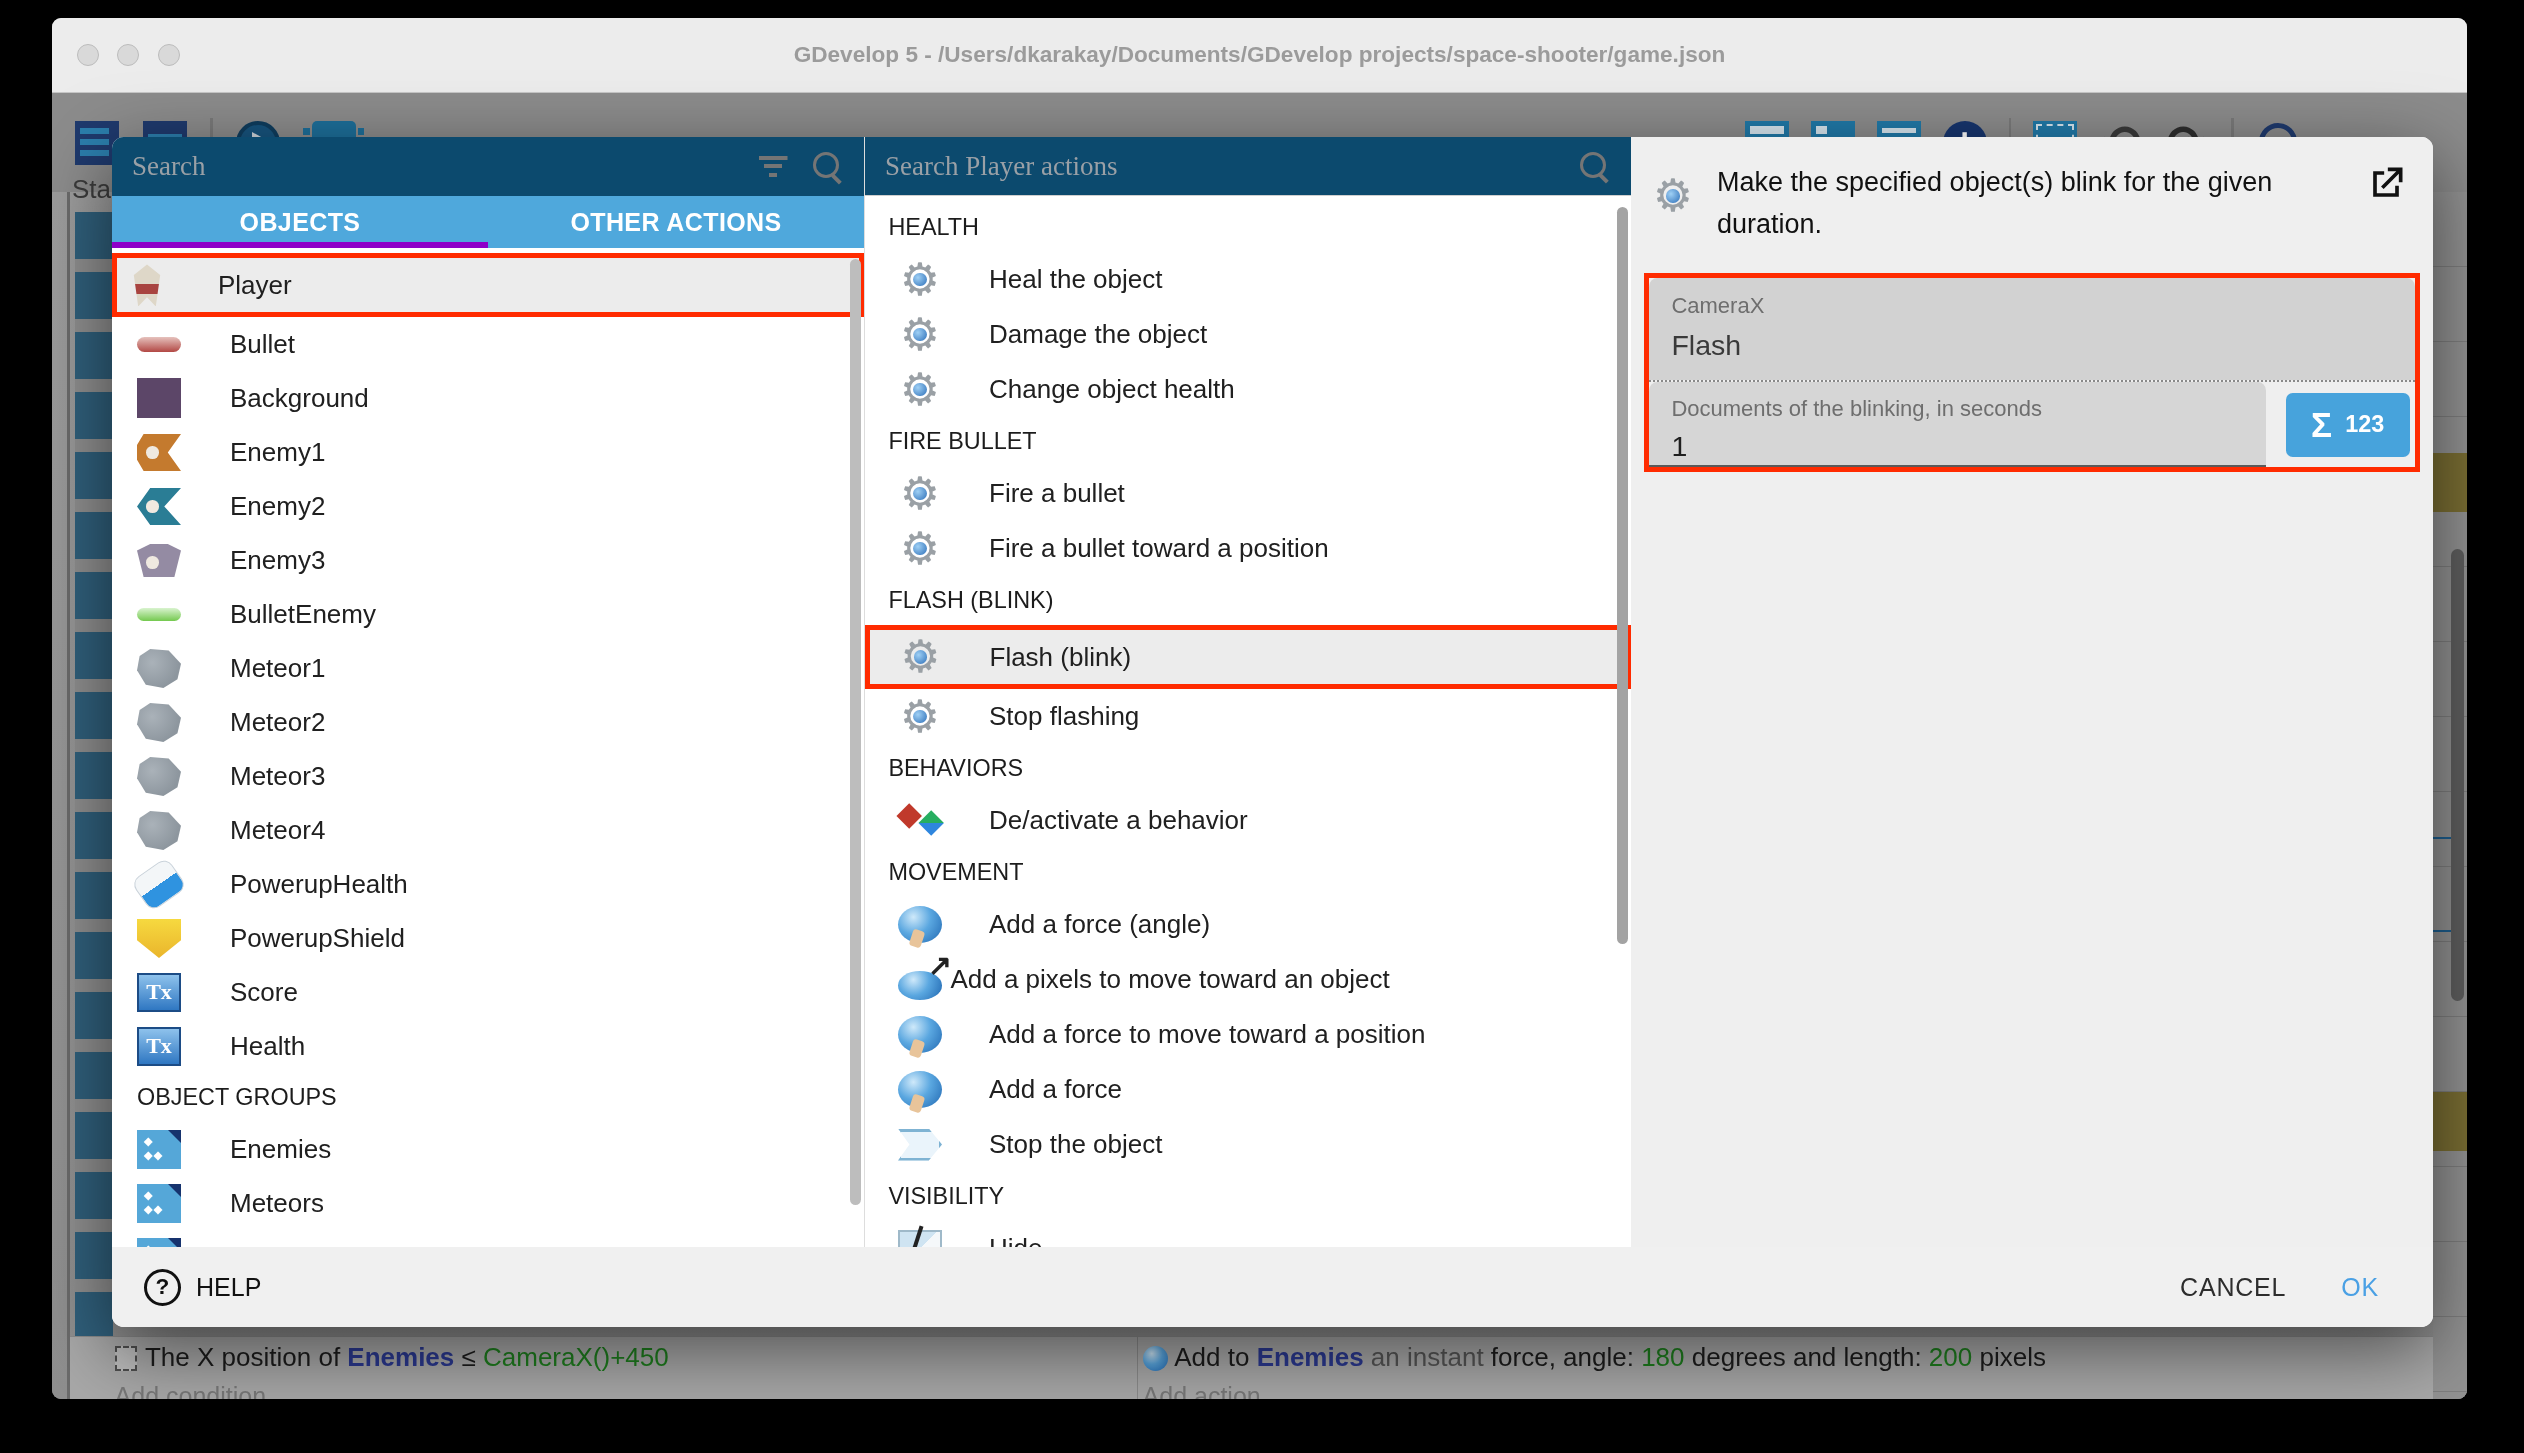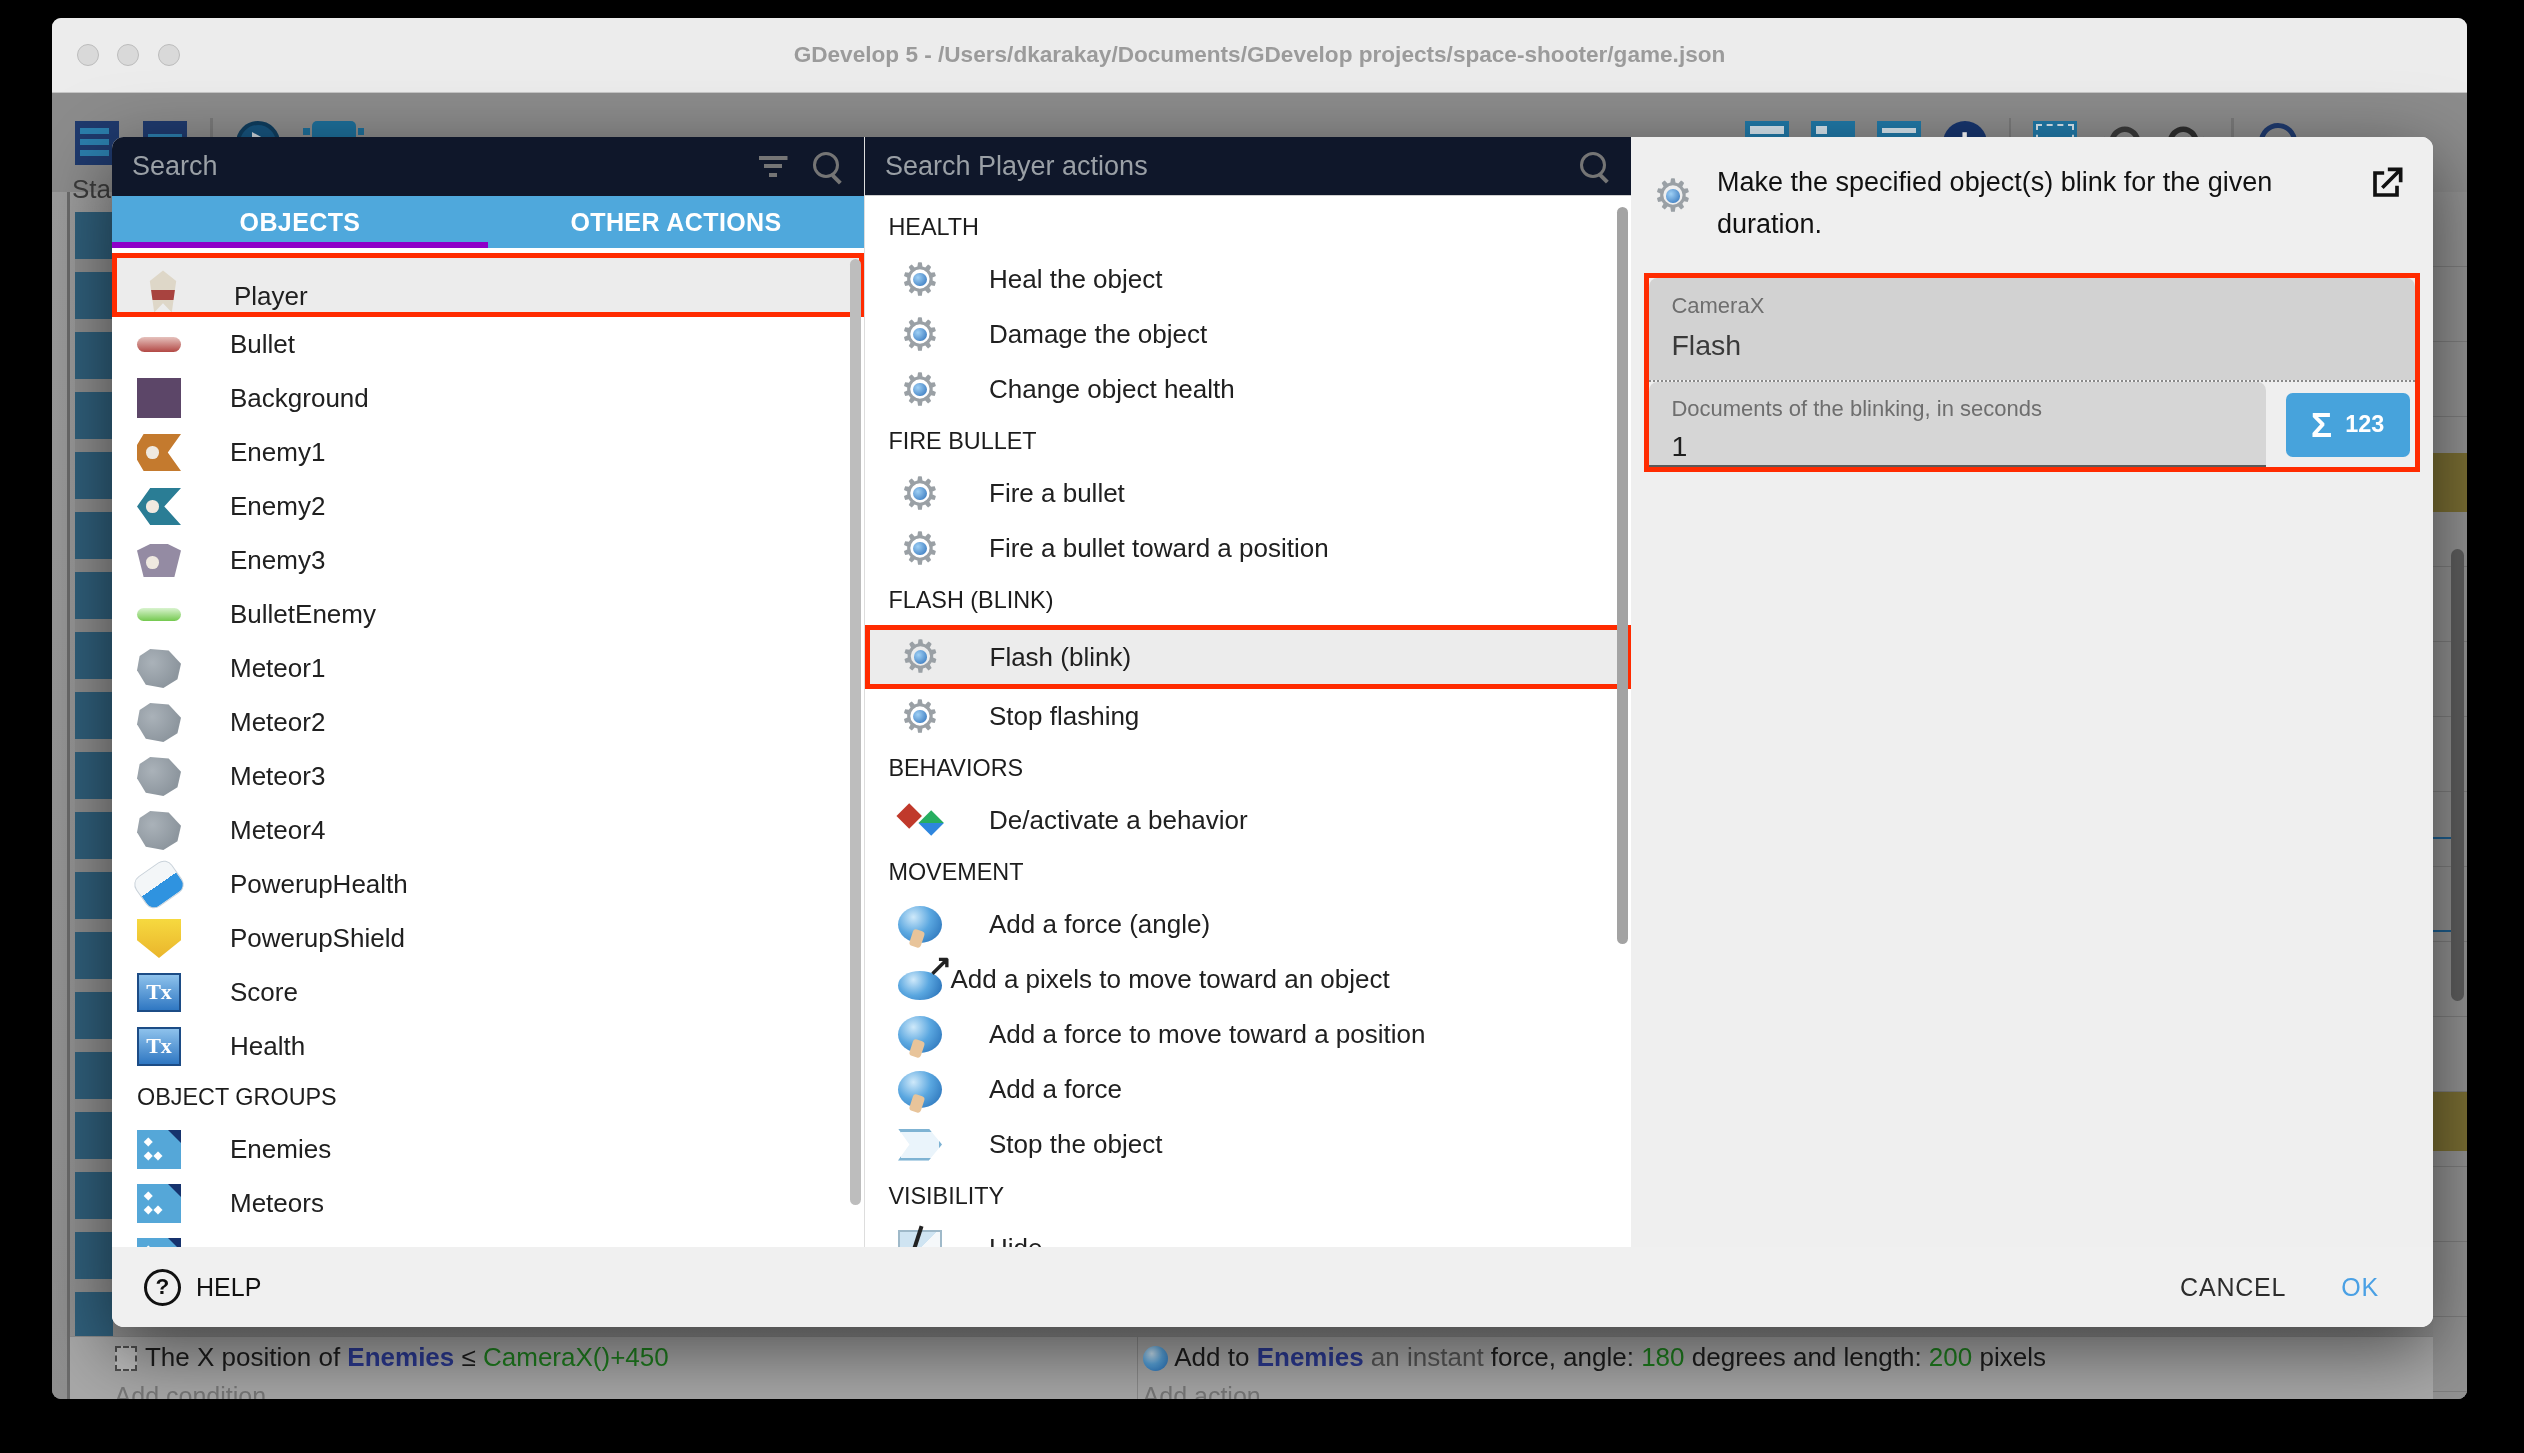--- a/index.html
+++ b/index.html
@@ -63,39 +63,39 @@
   .seg-green { color:var(--event_green); }
   .seg-muted { color:#555; }
 
   
   .dialog { position:absolute; left:60px; top:119px; width:2321px; height:1190px; background:#fff; border-radius:11.7px; box-shadow:0 22px 75px rgba(0,0,0,.55); display:flex; flex-direction:column; overflow:hidden; }
   .dialog-body { flex:1; display:flex; min-height:0; }
   .panel-left { width:753px; display:flex; flex-direction:column; border-right:0.8px solid #ddd; position:relative; }
   .panel-mid { width:766px; display:flex; flex-direction:column; background:#fff; position:relative; }
   .panel-right { flex:1; background:#efefef; display:flex; flex-direction:column; }
 
-  .search-row { height:59px; display:flex; align-items:center; padding:0 20px; background:#0f172a; flex:0 0 59px; }
+  .search-row { height:59px; display:flex; align-items:center; padding:0 20px; background:#0c4a6e; flex:0 0 59px;font-family:Liberation Serif, serif; }
   .search-text { flex:1; font-size:27px; color:#9aa0a6; }
   .filter-icon { width:28.5px; height:22px; margin-right:23.4px; flex:0 0 28.5px;
     background:linear-gradient(#757575,#757575) 0 0/28.5px 4.2px no-repeat,
                linear-gradient(#757575,#757575) 5px 8.4px/18.4px 4.2px no-repeat,
                linear-gradient(#757575,#757575) 10px 16.7px/8.4px 4.2px no-repeat; }
   .mag { width:33px; height:33px; position:relative; flex:0 0 33px; }
   .mag::before { content:""; position:absolute; left:1.7px; top:1.7px; width:20px; height:20px; border:3.3px solid #757575; border-radius:50%; }
   .mag::after { content:""; position:absolute; left:22.6px; top:23.4px; width:11px; height:4.2px; background:#757575; transform:rotate(45deg); transform-origin:0 0; }
   .mid-search { border-bottom:1.7px solid #cfcfcf; }
 
   .tabs { height:52px; display:flex; background:var(--accent); flex:0 0 52px; }
   .tab { flex:1; display:flex; align-items:center; justify-content:center; color:#fff; font-size:25px; font-weight:bold; letter-spacing:0.4px; position:relative; }
   .tab.active::after { content:""; position:absolute; left:0; right:0; bottom:0; height:6.7px; background:var(--tab_indicator); }
 
   .obj-list { flex:1; overflow:hidden; padding-top:5px; }
   .obj-row { height:54px; display:flex; align-items:center; padding-left:25px; }
   .obj-row.selected { background:#ececec; }
-  .obj-row.annotated { border:5px solid var(--annotation); height:64px; padding-left:24px;align-items:flex-end; }
+  .obj-row.annotated { border:5px solid var(--annotation); height:64px; padding-left:8px; }
   .obj-icon { width:44px; height:44px; margin-right:49px; flex:0 0 44px; display:flex; align-items:center; justify-content:center; position:relative; }
   .obj-label { font-size:26px; color:#202020; }
   .group-header { height:49px; display:flex; align-items:center; padding-left:25px; font-size:23.4px; color:#1c1c1c; }
   .scroll-thumb { position:absolute; right:3.3px; width:11px; border-radius:5.9px; background:#bdbdbd; }
   .left-thumb { top:122px; height:946px; }
   .mid-thumb { top:70px; height:737px; background:#a3a3a3; }
 
   .act-list { flex:1; overflow:hidden; padding-top:6.7px; }
   .sec-header { height:49px; display:flex; align-items:center; padding-left:23.4px; font-size:23.4px; color:#1c1c1c; }
   .act-row { height:55px; display:flex; align-items:center; padding-left:33px; }

